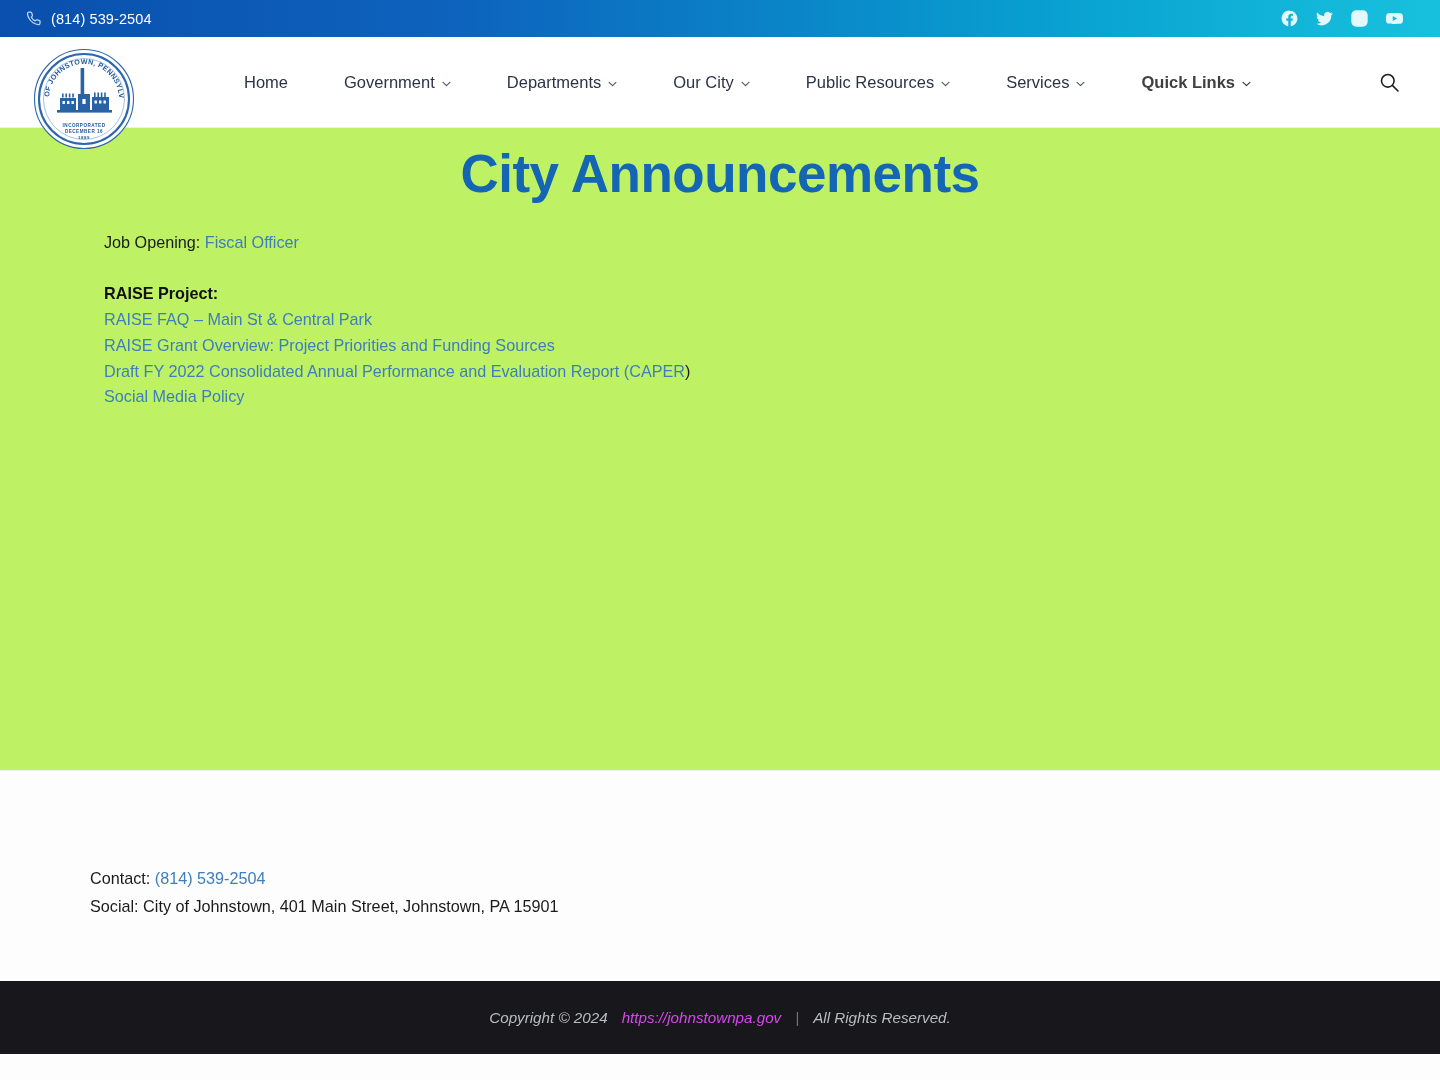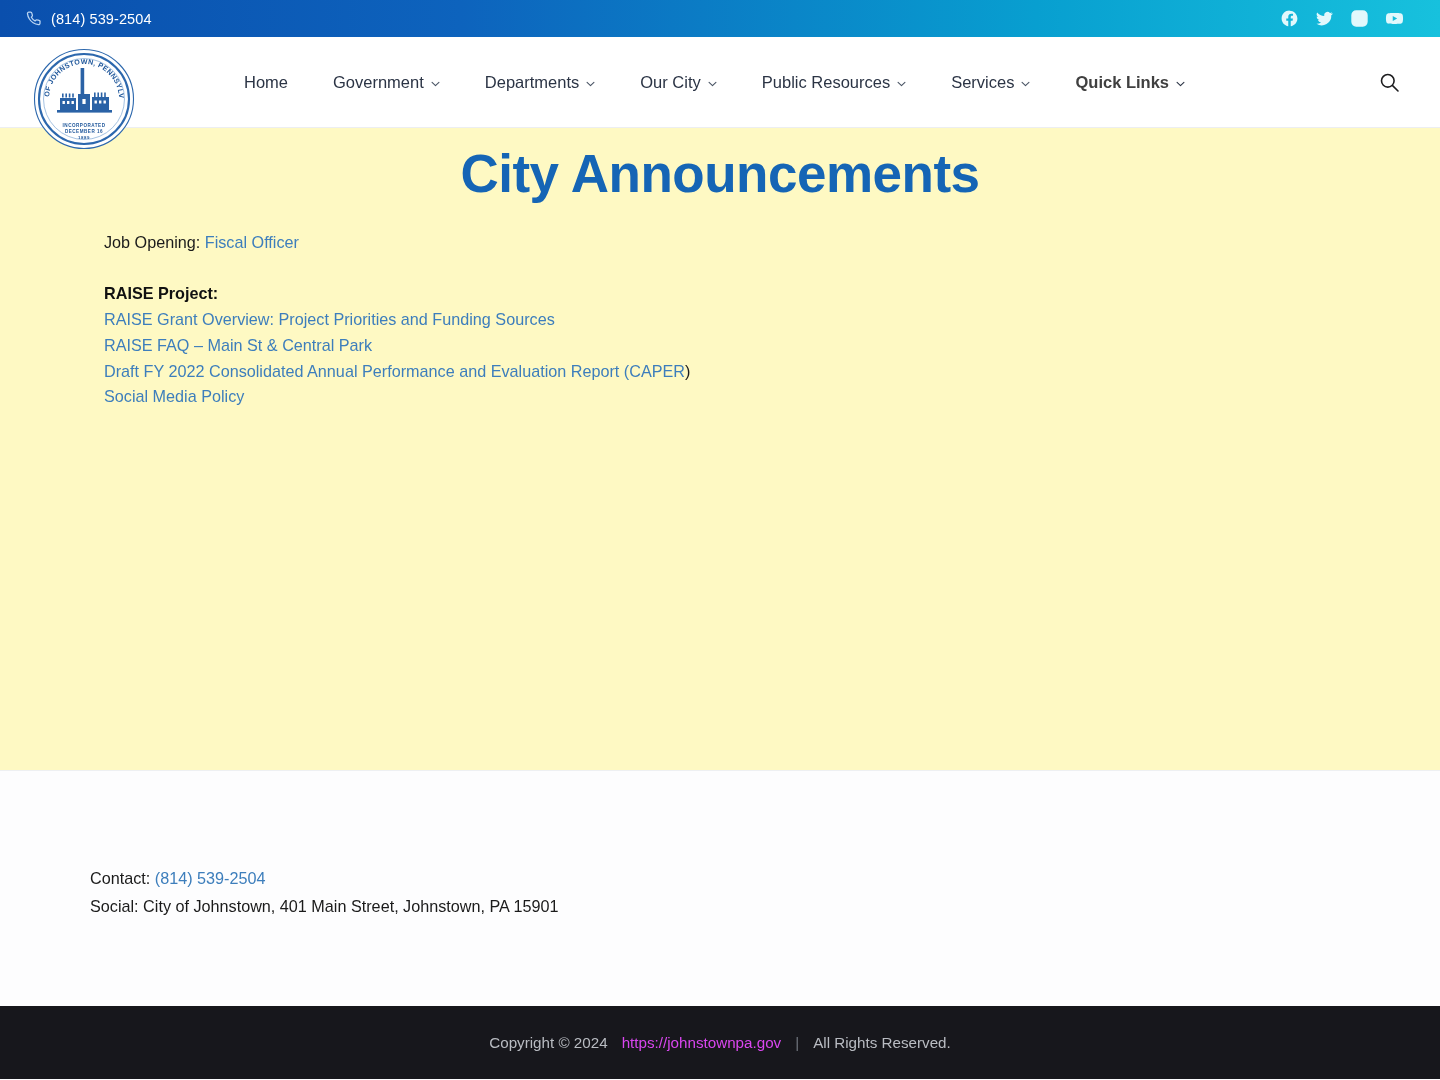--- a/index.html
+++ b/index.html
@@ -54,21 +54,21 @@
     top: 11px;
     width: 102px; height: 102px;
     cursor: pointer;
     z-index: 5;
   }
   .logo-wrap svg { width: 102px; height: 102px; display: block; }
 
   .mainnav {
     display: flex;
     align-items: center;
-    gap: 1px;
+    gap: 12px;
     margin-left: 244px;
   }
   .nav-item {
     display: flex;
     align-items: center;
     gap: 7px;
     padding: 0 22px 0 0;
     margin-right: 22px;
     font-size: 16.5px;
     color: #2b3445;
@@ -89,21 +89,21 @@
     right: 38px;
     top: 50%;
     transform: translateY(-50%);
     width: 26px; height: 26px;
     display: flex; align-items: center; justify-content: center;
     cursor: pointer;
   }
   .search-btn svg { width: 21px; height: 21px; display: block; }
 
   
-  .main { position: relative; height: 642px; background: #fef9c3; }
+  .main { position: relative; height: 642px; background: #bef264; }
   .page-title {
     text-align: center;
     color: #1565b5;
     font-size: 53px;
     font-weight: bold;
     letter-spacing: -0.5px;
     padding-top: 16px;
     line-height: 1.12;
   }
   .content {
@@ -119,21 +119,21 @@
     color: #3d7ebc;
     text-decoration: none;
     cursor: pointer;
   }
   .spacer-row { height: 25px; }
   .bold-label { font-weight: bold; color: #111111; }
 
   
   .footer-top {
     border-top: 1px solid #eef0f2;
-    height: 236px;
+    height: 211px;
     background: #fdfdfe;
     position: relative;
   }
   .footer-contact {
     position: absolute;
     left: 90px;
     top: 93px;
   }
   .footer-contact p {
     font-size: 16.2px;
@@ -149,20 +149,21 @@
     align-items: center;
     justify-content: center;
   }
   .copybar-inner {
     font-size: 15.2px;
     color: #b9bcc2;
     display: flex;
     align-items: center;
     gap: 14px;
     white-space: nowrap;
+    font-style: italic;
   }
   .copybar-inner a { color: #d946ef; text-decoration: none; cursor: pointer; }
   .copy-sep { color: #6f737b; }
 </style>
 </head>
 <body>
 
 <div class="topbar">
   <div class="topbar-left">
     <span class="phone-icon">
@@ -316,25 +317,25 @@
     </p>
 
 
     <div class="spacer-row"></div>
 
     <p>
       <span class="bold-label">RAISE Project:</span>
     </p>
 
     <p>
+      <a>RAISE FAQ – Main St &amp; Central Park</a>
+    </p>
+
+    <p>
       <a>RAISE Grant Overview: Project Priorities and Funding Sources</a>
-    </p>
-
-    <p>
-      <a>RAISE FAQ – Main St &amp; Central Park</a>
     </p>
 
     <p>
       <a>Draft FY 2022 Consolidated Annual Performance and Evaluation Report (CAPER</a><span>)</span>
     </p>
 
     <p>
       <a>Social Media Policy</a>
     </p>
 

